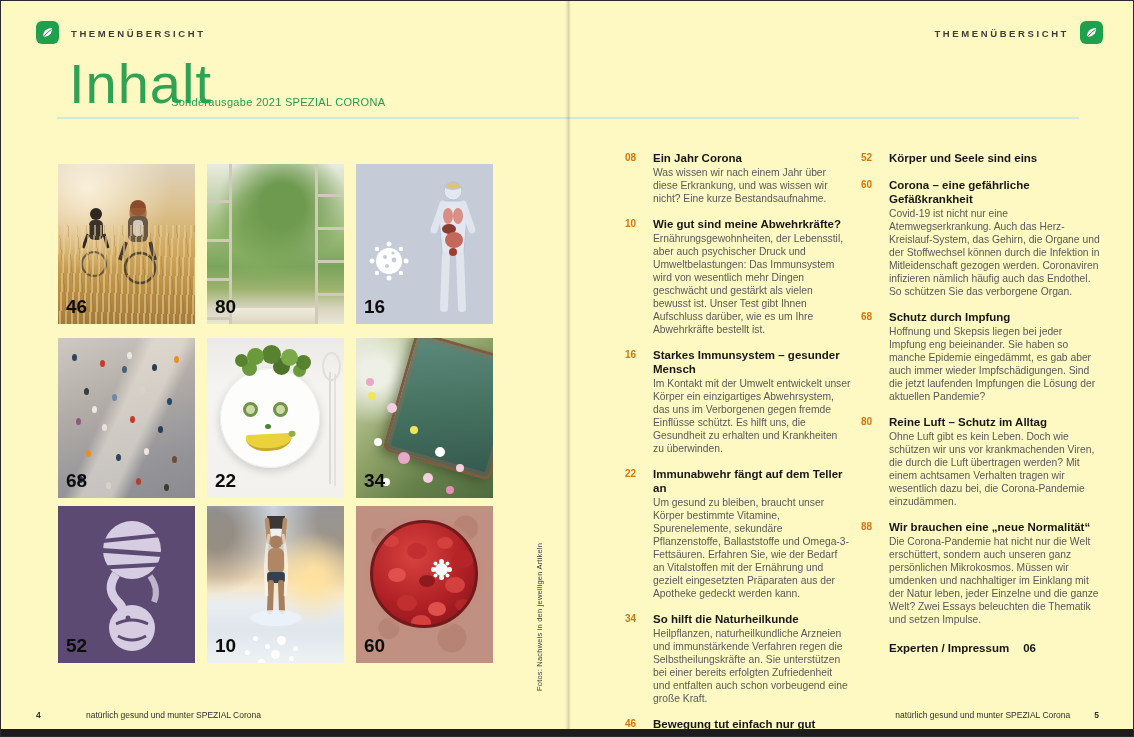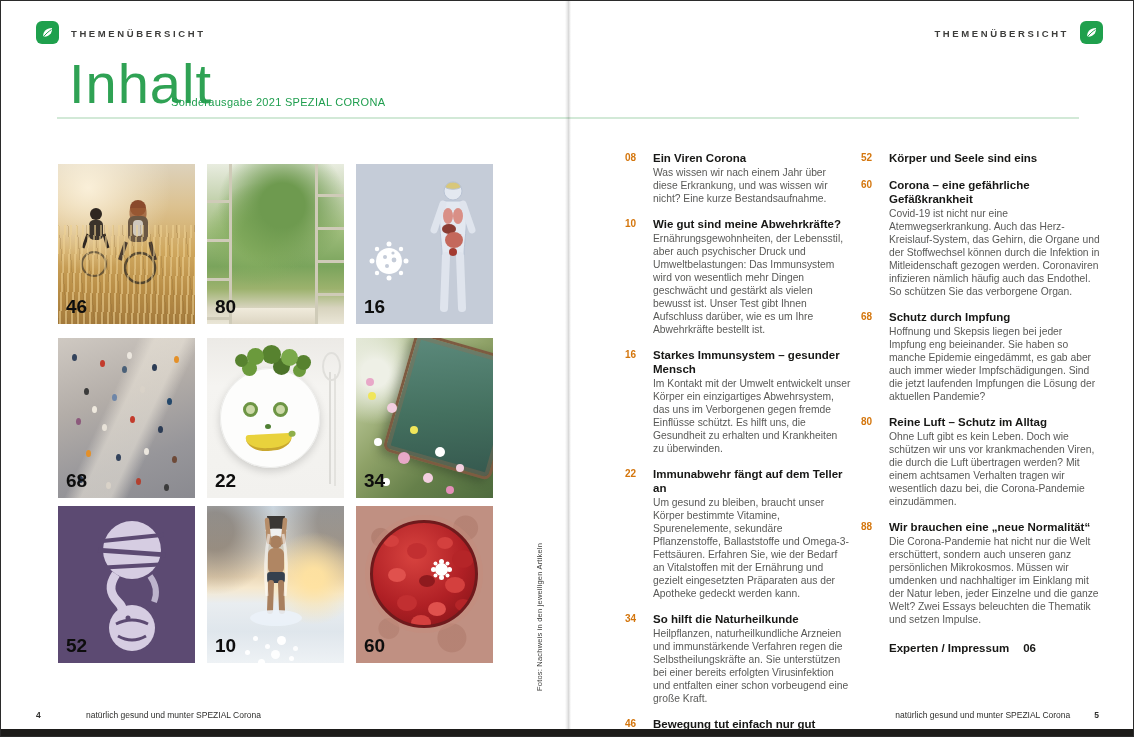--- a/index.html
+++ b/index.html
@@ -1,19 +1,19 @@
 <!DOCTYPE html>
 <html><head>
 <meta charset="utf-8">
 <style>
   html,body{margin:0;padding:0;background:#e8e8e8;}
   *{box-sizing:border-box;}
   .spread{
     position:relative;width:1134px;height:737px;margin:0 auto;
-    background:#ffffff;border:1px solid #2b2b2b;overflow:hidden;
+    background:#fef9c3;border:1px solid #2b2b2b;overflow:hidden;
     font-family:"Liberation Sans",sans-serif;color:#222;
   }
   .bottom-edge{position:absolute;left:0;right:0;bottom:0;height:7px;background:#1d1c1a;}
   .fold{position:absolute;top:0;bottom:7px;left:564px;width:6px;
     background:linear-gradient(90deg,rgba(0,0,0,0) 0%,rgba(0,0,0,.10) 45%,rgba(0,0,0,.16) 55%,rgba(0,0,0,0) 100%);}
 
   
   .leaf-icon{position:absolute;top:20px;width:23px;height:23px;border-radius:6px;background:#1fa04d;
     display:flex;align-items:center;justify-content:center;}
   .leaf-icon.left{left:35px;}
@@ -297,21 +297,21 @@
     </div>
     <span class="num">60</span>
   </div>
 
   <div class="credit">Fotos: Nachweis in den jeweiligen Artikeln</div>
 
   <div class="toc-col one">
     <div class="entry">
       <span class="pg">08</span>
       <div class="body">
-          <h3>Ein Viren Corona</h3>
+          <h3>Ein Jahr Corona</h3>
           <p>Was wissen wir nach einem Jahr über diese Erkrankung, und was wissen wir nicht? Eine kurze Bestandsaufnahme.</p>
         </div>
     </div>
     <div class="entry">
       <span class="pg">10</span>
       <div class="body">
           <h3>Wie gut sind meine Abwehrkräfte?</h3>
           <p>Ernährungsgewohnheiten, der Lebensstil, aber auch psychischer Druck und Umweltbelastungen: Das Immunsystem wird von wesentlich mehr Dingen geschwächt und gestärkt als vielen bewusst ist. Unser Test gibt Ihnen Aufschluss darüber, wie es um Ihre Abwehrkräfte bestellt ist.</p>
         </div>
     </div>
@@ -326,21 +326,21 @@
       <span class="pg">22</span>
       <div class="body">
           <h3>Immunabwehr fängt auf dem Teller an</h3>
           <p>Um gesund zu bleiben, braucht unser Körper bestimmte Vitamine, Spurenelemente, sekundäre Pflanzenstoffe, Ballaststoffe und Omega-3-Fettsäuren. Erfahren Sie, wie der Bedarf an Vitalstoffen mit der Ernährung und gezielt eingesetzten Präparaten aus der Apotheke gedeckt werden kann.</p>
         </div>
     </div>
     <div class="entry">
       <span class="pg">34</span>
       <div class="body">
           <h3>So hilft die Naturheilkunde</h3>
-          <p>Heilpflanzen, naturheilkundliche Arzneien und immunstärkende Verfahren regen die Selbstheilungskräfte an. Sie unterstützen bei einer bereits erfolgten Virusinfektion und entfalten einer schon vorbeugend eine große Kraft.</p>
+          <p>Heilpflanzen, naturheilkundliche Arzneien und immunstärkende Verfahren regen die Selbstheilungskräfte an. Sie unterstützen bei einer bereits erfolgten Zufriedenheit und entfalten auch schon vorbeugend eine große Kraft.</p>
         </div>
     </div>
     <div class="entry">
       <span class="pg">46</span>
       <div class="body">
           <h3>Bewegung tut einfach nur gut</h3>
           <p>Vielen Erkrankungen kann man im wahrsten Sinn des Wortes davonlaufen. Wie das geht? Mit Sport, am besten an der frischen Luft, und zügigen Spaziergängen in grüner Natur.</p>
         </div>
     </div>
   </div>

